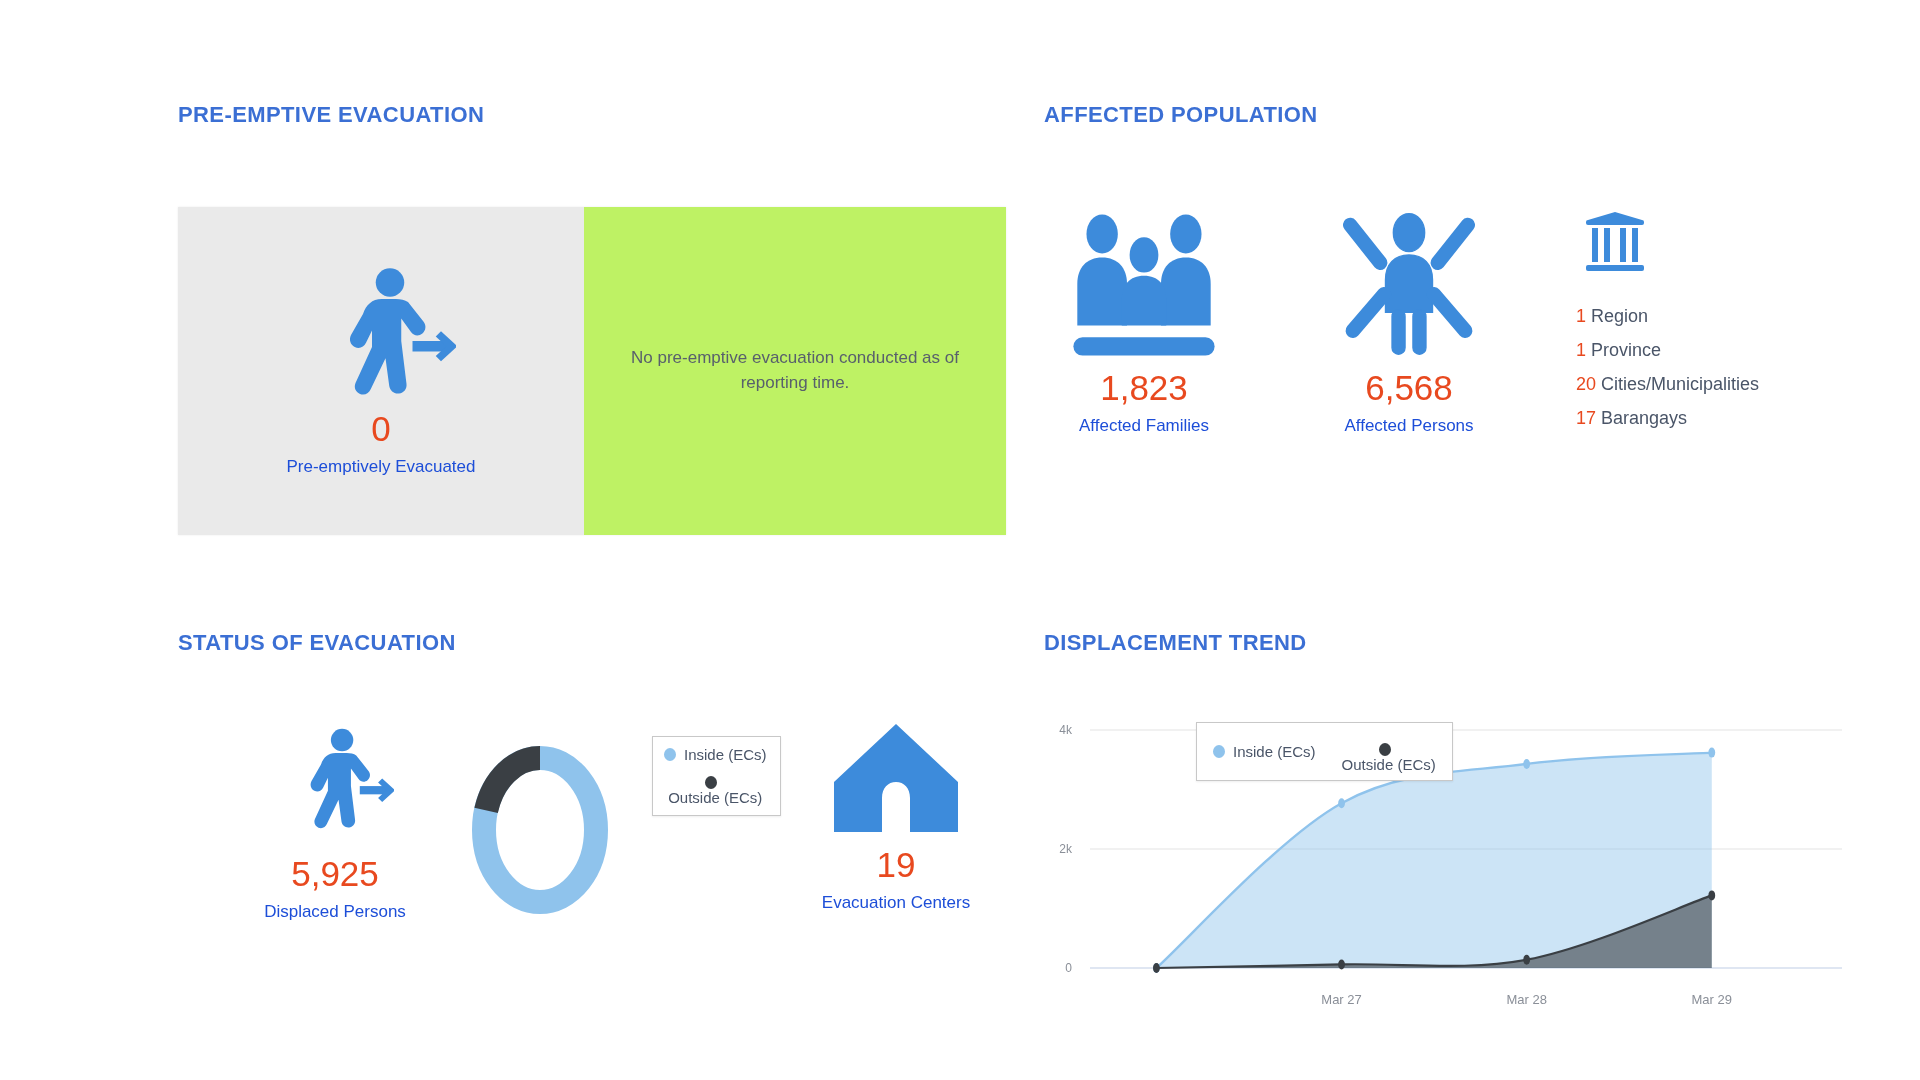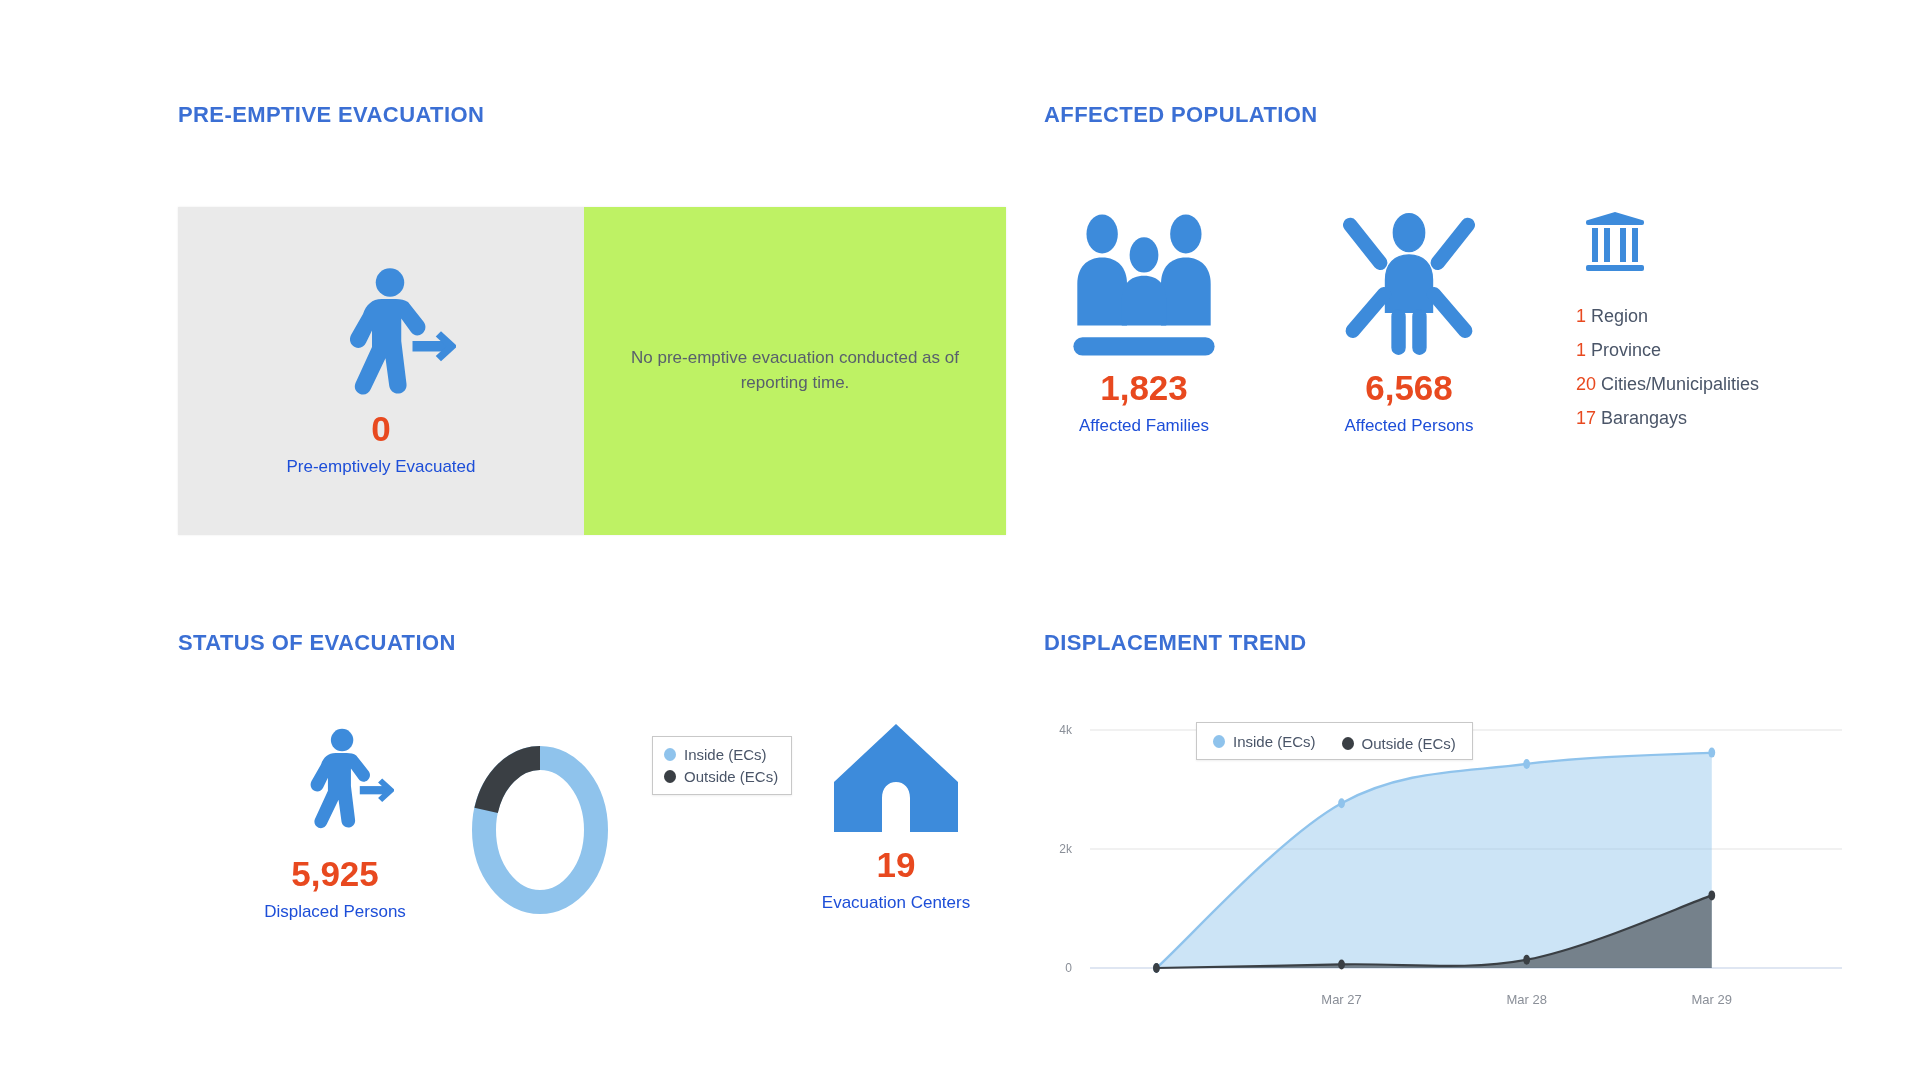--- a/index.html
+++ b/index.html
@@ -18,21 +18,21 @@
   .panel-title {
     color: #3b6fd4;
     font-size: 22px;
     font-weight: bold;
     letter-spacing: 0.4px;
     white-space: nowrap;
   }
   .big-number {
     color: #e8491f;
     font-size: 35px;
-    font-weight: bold;
+    font-weight: normal;
     text-align: center;
     line-height: 1;
   }
   .stat-label {
     color: #1d4ed8;
     font-size: 17px;
     text-align: center;
     margin-top: 11px;
   }
 
@@ -121,21 +121,21 @@
     padding: 9px 13px 9px 11px;
     box-shadow: 0 1px 2px rgba(0,0,0,.07);
   }
   .legend-row {
     display: flex;
     align-items: center;
     font-size: 15px;
     color: #4a5568;
     white-space: nowrap;
   }
-  .legend-row + .legend-row { margin-top: 5px; }
+  .legend-row + .legend-row { margin-top: 13px; flex-direction: column; }
   .legend-dot {
     width: 12px; height: 13px;
     border-radius: 50%;
     margin-right: 8px;
     flex: 0 0 auto;
   }
   #p3-centers {
     position: absolute; left: 578px; top: 20px;
     width: 280px;
   }

